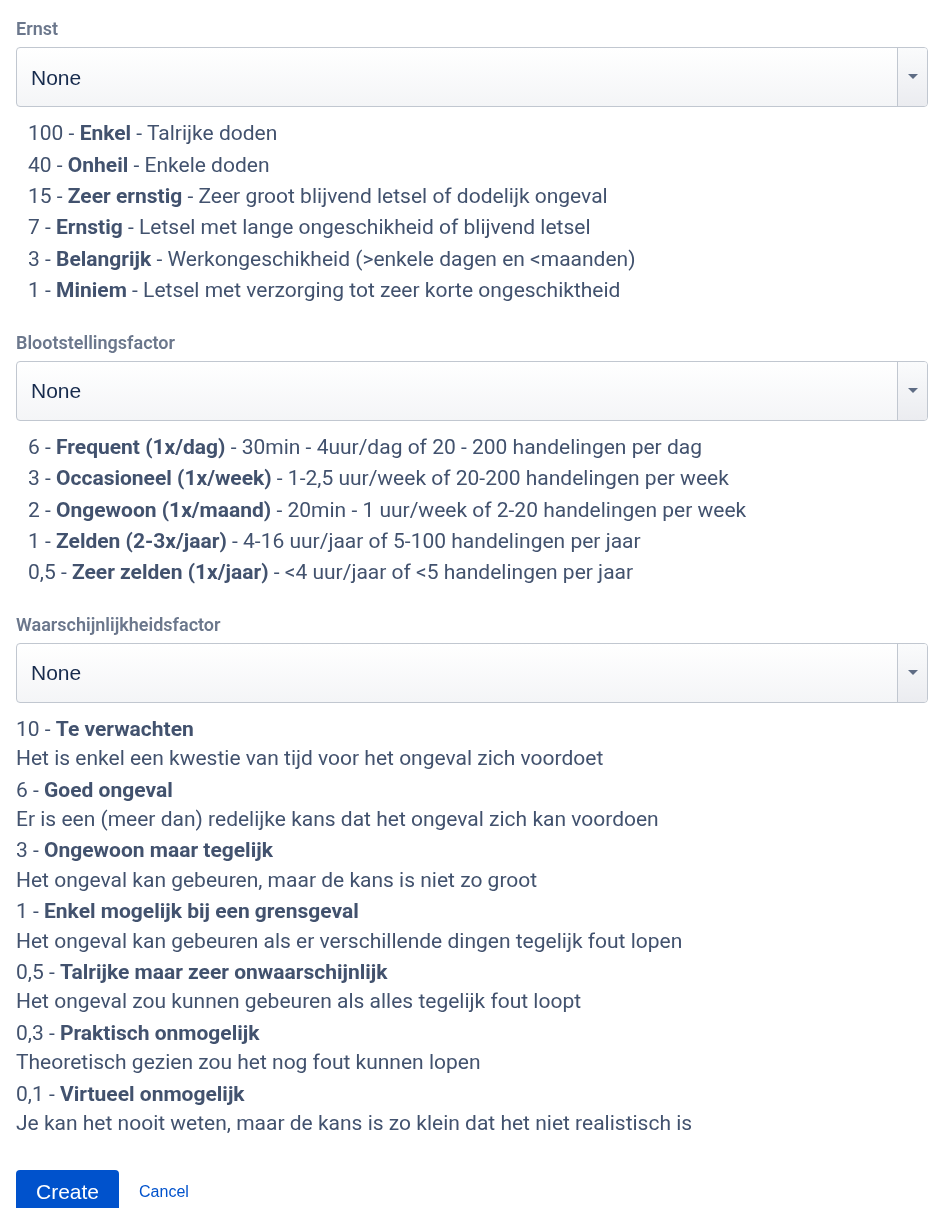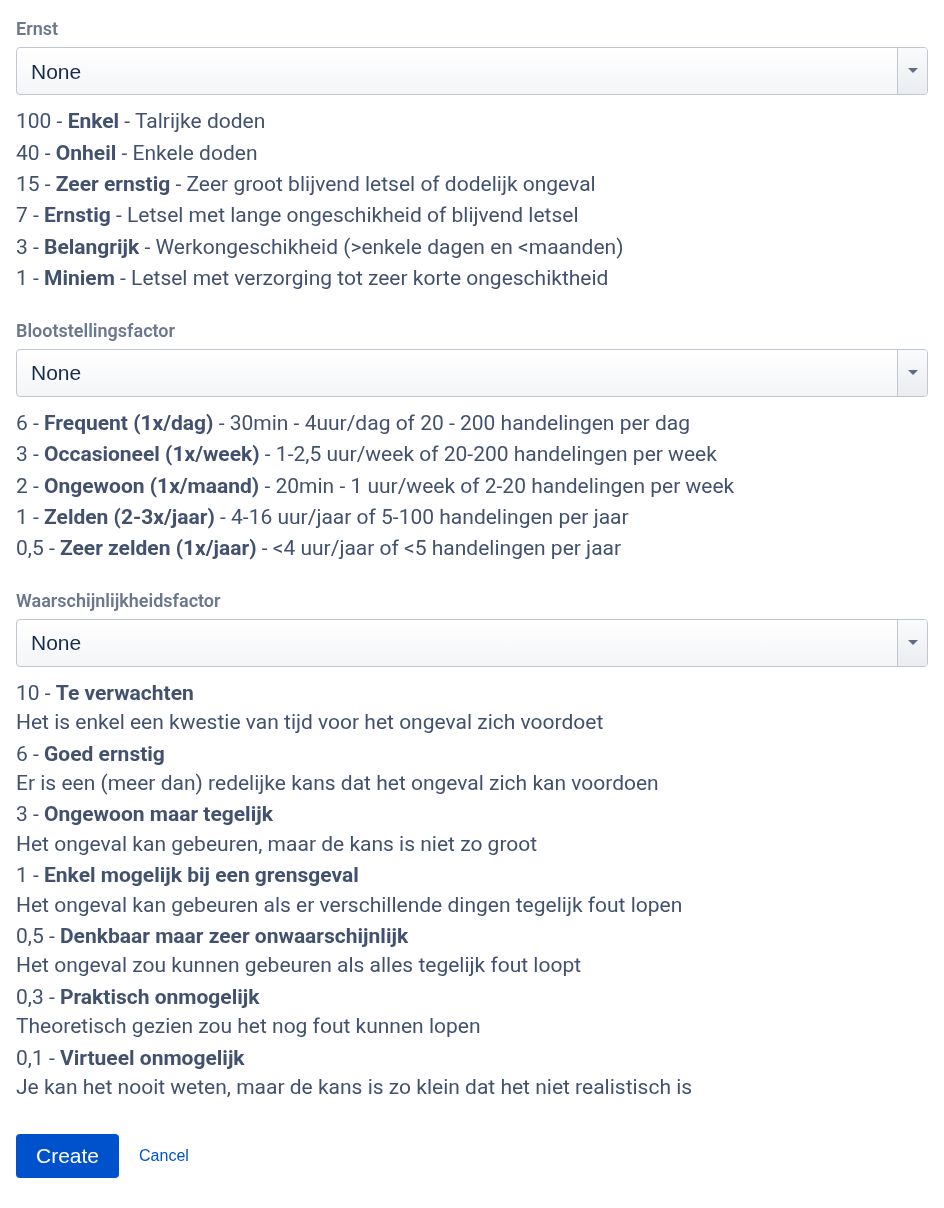--- a/index.html
+++ b/index.html
@@ -24,21 +24,21 @@
       color: #6B778C;
       margin-bottom: 6px;
       display: block;
     }
     .select-wrapper {
       position: relative;
       width: 100%;
     }
     .custom-select {
       width: 100%;
-      height: 48px;
+      height: 60px;
       padding: 0 40px 0 14px;
       font-size: 21px;
       color: #172B4D;
       background: linear-gradient(to bottom, #FFFFFF 0%, #F4F5F7 100%);
       border: 1px solid #C1C7D0;
       border-radius: 4px;
       appearance: none;
       -webkit-appearance: none;
       -moz-appearance: none;
       cursor: pointer;
@@ -65,20 +65,21 @@
     .description {
       margin-top: 12px;
       color: #42526E;
       font-size: 21px;
     }
     .description-line {
       margin-bottom: 2px;
     }
     .description-line .num-label {
       white-space: nowrap;
+      margin-left: 12px;
     }
     .description-line b {
       font-weight: 700;
     }
     .description-block {
       margin-bottom: 2px;
     }
     .description-block .header-line {
       margin-bottom: 0;
     }
@@ -167,33 +168,33 @@
           <path d="M1 1l5 5 5-5"></path>
         </svg>
     </div>
   </div>
   <div class="description" id="waarschijnlijkheid-desc">
       <div class="description-block">
         <div class="header-line"><span>10 - </span><b>Te verwachten</b></div>
         <div class="sub-line">Het is enkel een kwestie van tijd voor het ongeval zich voordoet</div>
       </div>
       <div class="description-block">
-        <div class="header-line"><span>6 - </span><b>Goed ernstig</b></div>
+        <div class="header-line"><span>6 - </span><b>Goed ongeval</b></div>
         <div class="sub-line">Er is een (meer dan) redelijke kans dat het ongeval zich kan voordoen</div>
       </div>
       <div class="description-block">
         <div class="header-line"><span>3 - </span><b>Ongewoon maar tegelijk</b></div>
         <div class="sub-line">Het ongeval kan gebeuren, maar de kans is niet zo groot</div>
       </div>
       <div class="description-block">
         <div class="header-line"><span>1 - </span><b>Enkel mogelijk bij een grensgeval</b></div>
         <div class="sub-line">Het ongeval kan gebeuren als er verschillende dingen tegelijk fout lopen</div>
       </div>
       <div class="description-block">
-        <div class="header-line"><span>0,5 - </span><b>Denkbaar maar zeer onwaarschijnlijk</b></div>
+        <div class="header-line"><span>0,5 - </span><b>Talrijke maar zeer onwaarschijnlijk</b></div>
         <div class="sub-line">Het ongeval zou kunnen gebeuren als alles tegelijk fout loopt</div>
       </div>
       <div class="description-block">
         <div class="header-line"><span>0,3 - </span><b>Praktisch onmogelijk</b></div>
         <div class="sub-line">Theoretisch gezien zou het nog fout kunnen lopen</div>
       </div>
       <div class="description-block">
         <div class="header-line"><span>0,1 - </span><b>Virtueel onmogelijk</b></div>
         <div class="sub-line">Je kan het nooit weten, maar de kans is zo klein dat het niet realistisch is</div>
       </div>

